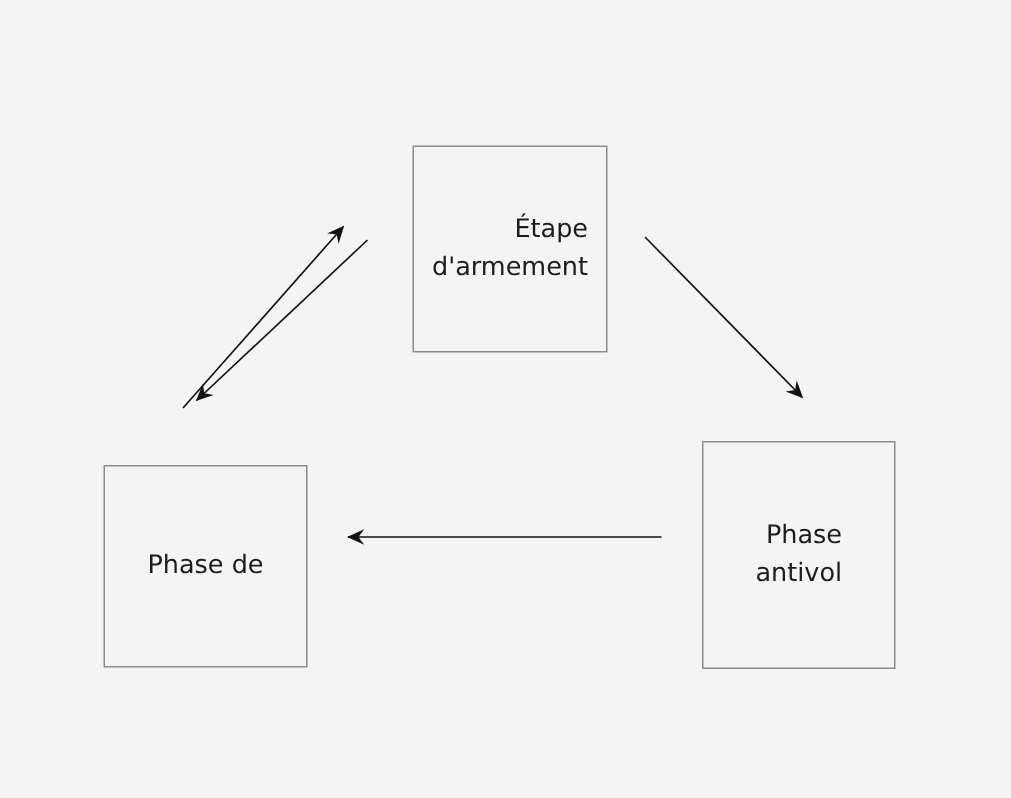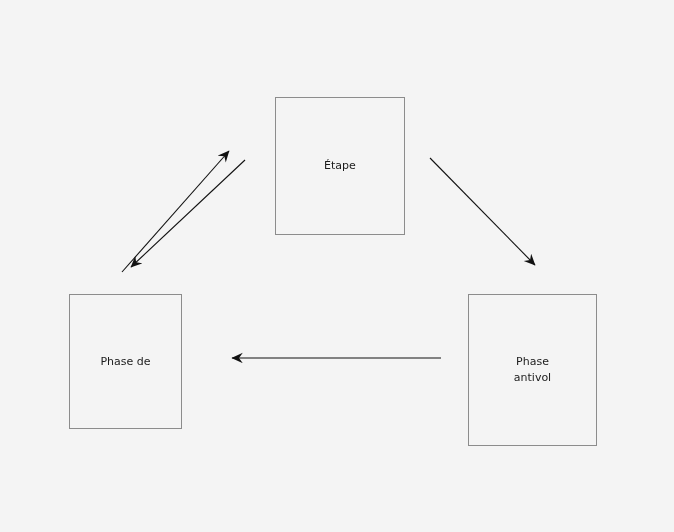--- a/index.html
+++ b/index.html
@@ -32,45 +32,45 @@
     position: absolute;
     box-sizing: border-box;
     border: 1px solid #8c8c8c;
     background: transparent;
     display: flex;
     align-items: center;
     justify-content: center;
   }
   .node-label {
     font-family: "DejaVu Sans", sans-serif;
-    font-size: 11px;
+    font-size: 17px;
     line-height: 1.45;
     color: #1c1c1c;
-    text-align: center;
+    text-align: right;
     white-space: nowrap;
   }
   .node-label .line {
     display: block;
   }
   #node-arming {
     left: 275px;
     top: 97px;
     width: 130px;
     height: 138px;
   }
   #node-antitheft {
     left: 468px;
     top: 294px;
     width: 129px;
     height: 152px;
   }
   #node-disarming {
     left: 69px;
-    top: 294px;
-    width: 113px;
+    top: 310px;
+    width: 136px;
     height: 135px;
   }
   #node-disarming .node-label {
     
     margin: 0 -4px;
   }
 </style>
 </head>
 <body>
 
@@ -96,20 +96,21 @@
     </g>
 
     <g>
       <line x1="245" y1="160" x2="131" y2="267" stroke="#111111" stroke-width="1.1" marker-end="url(#barb-head)"></line>
     </g>
   </svg>
 
   <div class="node-box" id="node-arming">
     <div class="node-label">
       <span class="line">Étape</span>
+      <span class="line">d'armement</span>
     </div>
   </div>
 
   <div class="node-box" id="node-antitheft">
     <div class="node-label">
       <span class="line">Phase</span>
       <span class="line">antivol</span>
     </div>
   </div>
 

